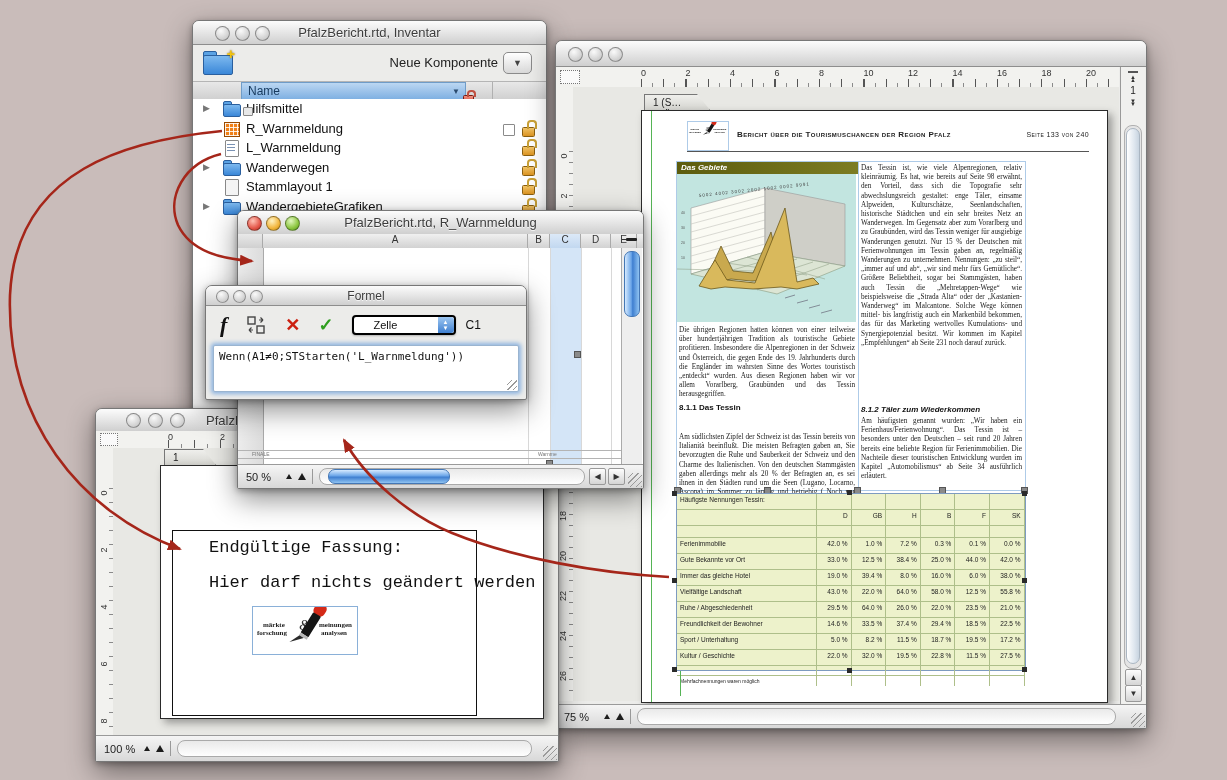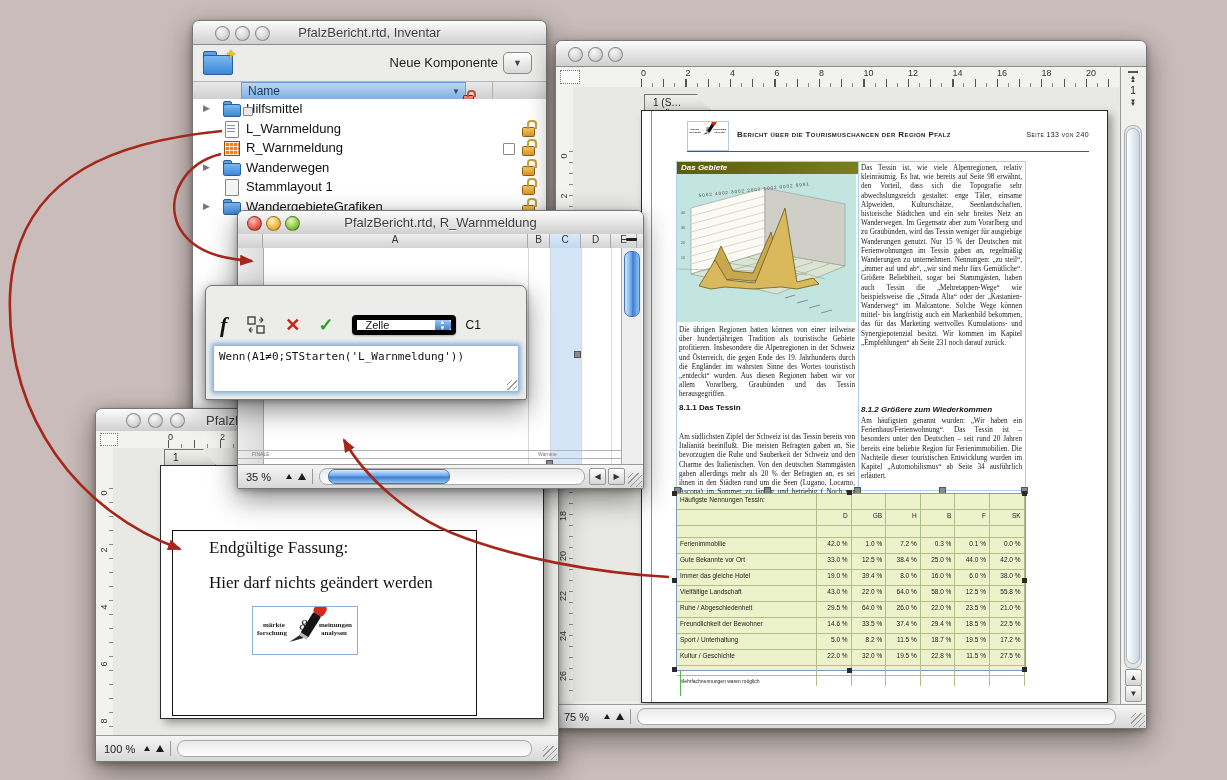--- a/index.html
+++ b/index.html
@@ -87,22 +87,22 @@
   .ss-vscroll{position:absolute;right:1px;top:37px;bottom:23px;width:20px;background:#eee;border-left:1px solid #aaa}
   .ss-vthumb{position:absolute;left:2px;width:14px;border-radius:7px;border:1px solid #4477b5;
              background:linear-gradient(90deg,#d6eaff,#6aa5e8 45%,#3f7fd0 55%,#8fc3f2)}
   .splitter{position:absolute;width:11px;height:3px;background:#222;border-radius:1px}
   
   .fx-toolbar{position:absolute;left:0;right:0;top:20px;height:37px;display:flex;align-items:center}
   .fx-f{font-family:"Liberation Serif",serif;font-style:italic;font-weight:bold;font-size:22px;color:#111;margin-left:14px}
   .fx-swap{margin-left:20px}
   .fx-x{color:#cc1f10;font-size:18px;font-weight:bold;margin-left:20px}
   .fx-check{color:#2f9e1f;font-size:18px;font-weight:bold;margin-left:18px}
-  .fx-pop{margin-left:18px;width:104px;height:20px;border:5px solid #000000;border-radius:4px;background:#fff;
-          position:relative;font-size:11px;color:#111;display:flex;align-items:center;padding-left:9px;box-sizing:border-box;
+  .fx-pop{margin-left:18px;width:104px;height:20px;border:2px solid #000000;border-radius:4px;background:#fff;
+          position:relative;font-size:11px;color:#111;display:flex;align-items:center;padding-left:20px;box-sizing:border-box;
           box-shadow:0 1px 2px rgba(0,0,0,.25)}
   .fx-pop .stepper{position:absolute;right:0;top:0;bottom:0;width:16px;border-radius:0 3px 3px 0;
           background:linear-gradient(#9ec7f2,#3f7fd0);color:#fff;font-size:6px;line-height:6px;
           display:flex;flex-direction:column;align-items:center;justify-content:center}
   .fx-ref{margin-left:10px;font-size:12px;color:#111}
   .fx-field{position:absolute;left:7px;right:7px;top:59px;bottom:7px;background:#fff;border:1px solid #9ab4d0;
             border-radius:2px;box-shadow:0 0 4px 2px rgba(110,160,220,.75);
             font-family:"DejaVu Sans Mono",monospace;font-size:11px;color:#111;padding:4px 5px;box-sizing:border-box}
   
   .ruler{position:absolute;background:#f2f2ef;border-bottom:1px solid #9a9a9a;overflow:hidden}
@@ -113,21 +113,21 @@
   .vruler .nums{position:absolute;left:0;display:flex;flex-direction:column;font-size:9px;color:#333}
   .vruler .nums i{display:inline-block;transform:rotate(-90deg);font-style:normal}
   .vticks{position:absolute;right:0;width:4px;background:repeating-linear-gradient(to bottom,#8a8a8a 0 1px,transparent 1px 11px)}
   .corner-box{position:absolute;border:1px dotted #777;background:#fafafa}
   .pasteboard{position:absolute;background:#e8e8e4}
   .pagetab{position:absolute;height:16px;background:linear-gradient(#efefec,#d5d5d0);border:1px solid #777;border-bottom:none;
            clip-path:polygon(0 0,calc(100% - 13px) 0,100% 100%,0 100%);
            font-size:10px;color:#222;padding:2px 14px 0 8px;box-sizing:border-box}
   .paper{position:absolute;background:#fff;border:1px solid #2a2a2a;box-shadow:4px 4px 8px rgba(0,0,0,.35)}
   
-  .doc-serif{font-family:Liberation Serif, serif}
+  .doc-serif{font-family:Liberation Mono, monospace}
   .para{position:absolute;font-family:"Liberation Serif",serif;font-size:7.2px;line-height:9.2px;
         text-align:justify;color:#1a1a1a}
   .doc-h{position:absolute;font-size:8px;font-weight:bold;color:#111}
   .greenline{position:absolute;width:1px;background:#55b355}
   .framebox{position:absolute;border:1px solid #aecbe8}
   .tessin-bar{position:absolute;left:0;right:0;top:0;height:12px;background:linear-gradient(90deg,#5c5c0e,#7c7c22);
               color:#fff;font-size:8px;font-weight:bold;font-style:italic;padding:1px 4px;box-sizing:border-box}
   .doc-table{position:absolute;background:#edf2cb;border:1px solid #7d9bc0;font-size:6.5px;color:#222}
   .t-row{display:flex;border-bottom:1px solid #aebf8a}
   .t-label{width:140px;padding:2px 3px;border-right:1px solid #aebf8a;box-sizing:border-box}
@@ -179,40 +179,40 @@
         <span class="ic" style="position:absolute;left:42px">
           <span class="ic-badge"></span>
         </span>
 
         <span>Hilfsmittel</span>
 
       </div>
 
       <div class="inv-row">
 
+        <span class="ic">
+          <span class="ic-sheet"></span>
+        </span>
+
+        <span>R_Warnmeldung</span>
+        <span class="inv-check"></span>
+        <span class="lock"></span>
+      </div>
+
+      <div class="inv-row">
+
         <span class="ic ic-lines">
           <span class="ic-page"></span>
           <i style="top:4px"></i>
           <i style="top:7px"></i>
           <i style="top:10px"></i>
         </span>
 
         <span>L_Warnmeldung</span>
 
-        <span class="lock"></span>
-      </div>
-
-      <div class="inv-row">
-
-        <span class="ic">
-          <span class="ic-sheet"></span>
-        </span>
-
-        <span>R_Warnmeldung</span>
-        <span class="inv-check"></span>
         <span class="lock"></span>
       </div>
 
       <div class="inv-row">
         <span class="disc">▶</span>
         <span class="ic ic-folder">
           <span class="folder-tab"></span>
           <span class="folder-body"></span>
         </span>
 
@@ -356,21 +356,21 @@
             <line x1="144" y1="139" x2="155" y2="136"></line>
         </g>
       </svg>
       <div class="para" style="left:2px;top:164px;width:176px">Die übrigen Regionen hatten können von einer teilweise über hundertjährigen Tradition als touristische Gebiete profitieren. Insbesondere die Alpenregionen in der Schweiz und Österreich, die gegen Ende des 19. Jahrhunderts durch die Engländer im wahrsten Sinne des Wortes touristisch „entdeckt“ wurden. Aus diesen Regionen haben wir vor allem Vorarlberg, Graubünden und das Tessin herausgegriffen.</div>
       <div class="doc-h" style="left:2px;top:241px">8.1.1 Das Tessin</div>
       <div class="para" style="left:2px;top:271px;width:176px">Am südlichsten Zipfel der Schweiz ist das Tessin bereits von Italianità beeinflußt. Die meisten Befragten gaben an, Sie bevorzugten die Ruhe und Sauberkeit der Schweiz und den Charme des Italienischen. Von den deutschen Stammgästen gaben allerdings mehr als 20 % der Befragten an, es sei ihnen in den Städten rund um die Seen (Lugano, Locarno, Ascona) im Sommer zu lärmig und betriebig („Noch vor acht Jahren sei es anders gewesen“).</div>
     </div>
 
     <div class="framebox" style="left:216px;top:50px;width:166px;height:328px">
       <div class="para" style="left:2px;top:2px;width:161px">Das Tessin ist, wie viele Alpenregionen, relativ kleinräumig. Es hat, wie bereits auf Seite 98 erwähnt, den Vorteil, dass sich die Topografie sehr abwechslungsreich gestaltet: enge Täler, einsame Alpweiden, Kulturschätze, Seenlandschaften, historische Städtchen und ein sehr breites Netz an Wanderwegen. Im Gegensatz aber zum Vorarlberg und zu Graubünden, wird das Tessin weniger für ausgiebige Wanderungen genutzt. Nur 15 % der Deutschen mit Ferienwohnungen im Tessin gaben an, regelmäßig Wanderungen zu unternehmen. Nennungen: „zu steil“, „immer auf und ab“, „wir sind mehr fürs Gemütliche“. Größere Beliebtheit, sogar bei Stammgästen, haben auch Tessin die „Mehretappen-Wege“ wie beispielsweise die „Strada Alta“ oder der „Kastanien-Wanderweg“ im Malcantone. Solche Wege können mittel- bis langfristig auch ein Markenbild bekommen, das für das Marketing wertvolles Kumulations- und Synergiepotenzial besitzt. Wir kommen im Kapitel „Empfehlungen“ ab Seite 231 noch darauf zurück.</div>
-      <div class="doc-h" style="left:2px;top:243px;font-style:italic">8.1.2 Größere zum Wiederkommen</div>
+      <div class="doc-h" style="left:2px;top:243px;font-style:italic">8.1.2 Täler zum Wiederkommen</div>
       <div class="para" style="left:2px;top:255px;width:161px">Am häufigsten genannt wurden: „Wir haben ein Ferienhaus/Ferienwohnung“. Das Tessin ist – besonders unter den Deutschen – seit rund 20 Jahren bereits eine beliebte Region für Ferienimmobilien. Die Nachteile dieser touristischen Entwicklung wurden im Kapitel „Automobilismus“ ab Seite 34 ausführlich erläutert.</div>
     </div>
     <span class="handle-sq" style="left:32px;top:376px"></span>
     <span class="handle-sq" style="left:122px;top:376px"></span>
     <span class="handle-sq" style="left:212px;top:376px"></span>
     <span class="handle-sq" style="left:297px;top:376px"></span>
     <span class="handle-sq" style="left:379px;top:376px"></span>
 
     <div class="doc-table" style="left:34px;top:382px;width:348px;height:176px">
       <div class="t-row" style="height:15px">
@@ -623,34 +623,40 @@
     <div class="ss-hline" style="top:210px"></div>
     <span class="tinytext" style="left:14px;top:204px">FINALE</span>
     <span class="tinytext" style="left:300px;top:204px">Warnme</span>
     <span class="handle-sq" style="left:336px;top:103px"></span>
     <span class="handle-sq" style="left:308px;top:212px"></span>
   </div>
   <div class="ss-vscroll">
     <div class="ss-vthumb" style="top:3px;height:64px"></div>
   </div>
   <div class="statusbar">
-    <span class="zoomlabel">35 %</span>
+    <span class="zoomlabel">50 %</span>
     <span class="mtn small"></span>
     <span class="mtn"></span>
     <span class="sb-div"></span>
     <div class="track" style="flex:1;margin-right:4px">
       <div class="thumb" style="left:8px;width:120px"></div>
     </div>
     <span class="scroll-arrow" style="margin-right:2px">◀</span>
     <span class="scroll-arrow" style="margin-right:18px">▶</span>
     <span class="grip"></span>
   </div>
 </div>
 
 <div class="window" style="left:205px;top:285px;width:320px;height:113px;z-index:5">
+  <div class="titlebar" style="height:19px">
+    <span class="tl inactive" style="left:10px;top:4px;width:11px;height:11px"></span>
+    <span class="tl inactive" style="left:27px;top:4px;width:11px;height:11px"></span>
+    <span class="tl inactive" style="left:44px;top:4px;width:11px;height:11px"></span>
+    <span class="title" style="top:3px;font-size:12px">Formel</span>
+  </div>
   <div class="fx-toolbar">
     <span class="fx-f">f</span>
     <svg class="fx-swap" width="18" height="18">
       <rect x="1" y="1" width="7" height="7" fill="none" stroke="#444" stroke-width="1.4"></rect>
       <rect x="10" y="10" width="7" height="7" fill="none" stroke="#444" stroke-width="1.4"></rect>
       <path d="M12 4 L16 4 M16 4 L13.5 1.5 M16 4 L13.5 6.5 M6 14 L2 14 M2 14 L4.5 11.5 M2 14 L4.5 16.5" stroke="#444" stroke-width="1.2" fill="none"></path>
     </svg>
     <span class="fx-x">✕</span>
     <span class="fx-check">✓</span>
     <span class="fx-pop">

